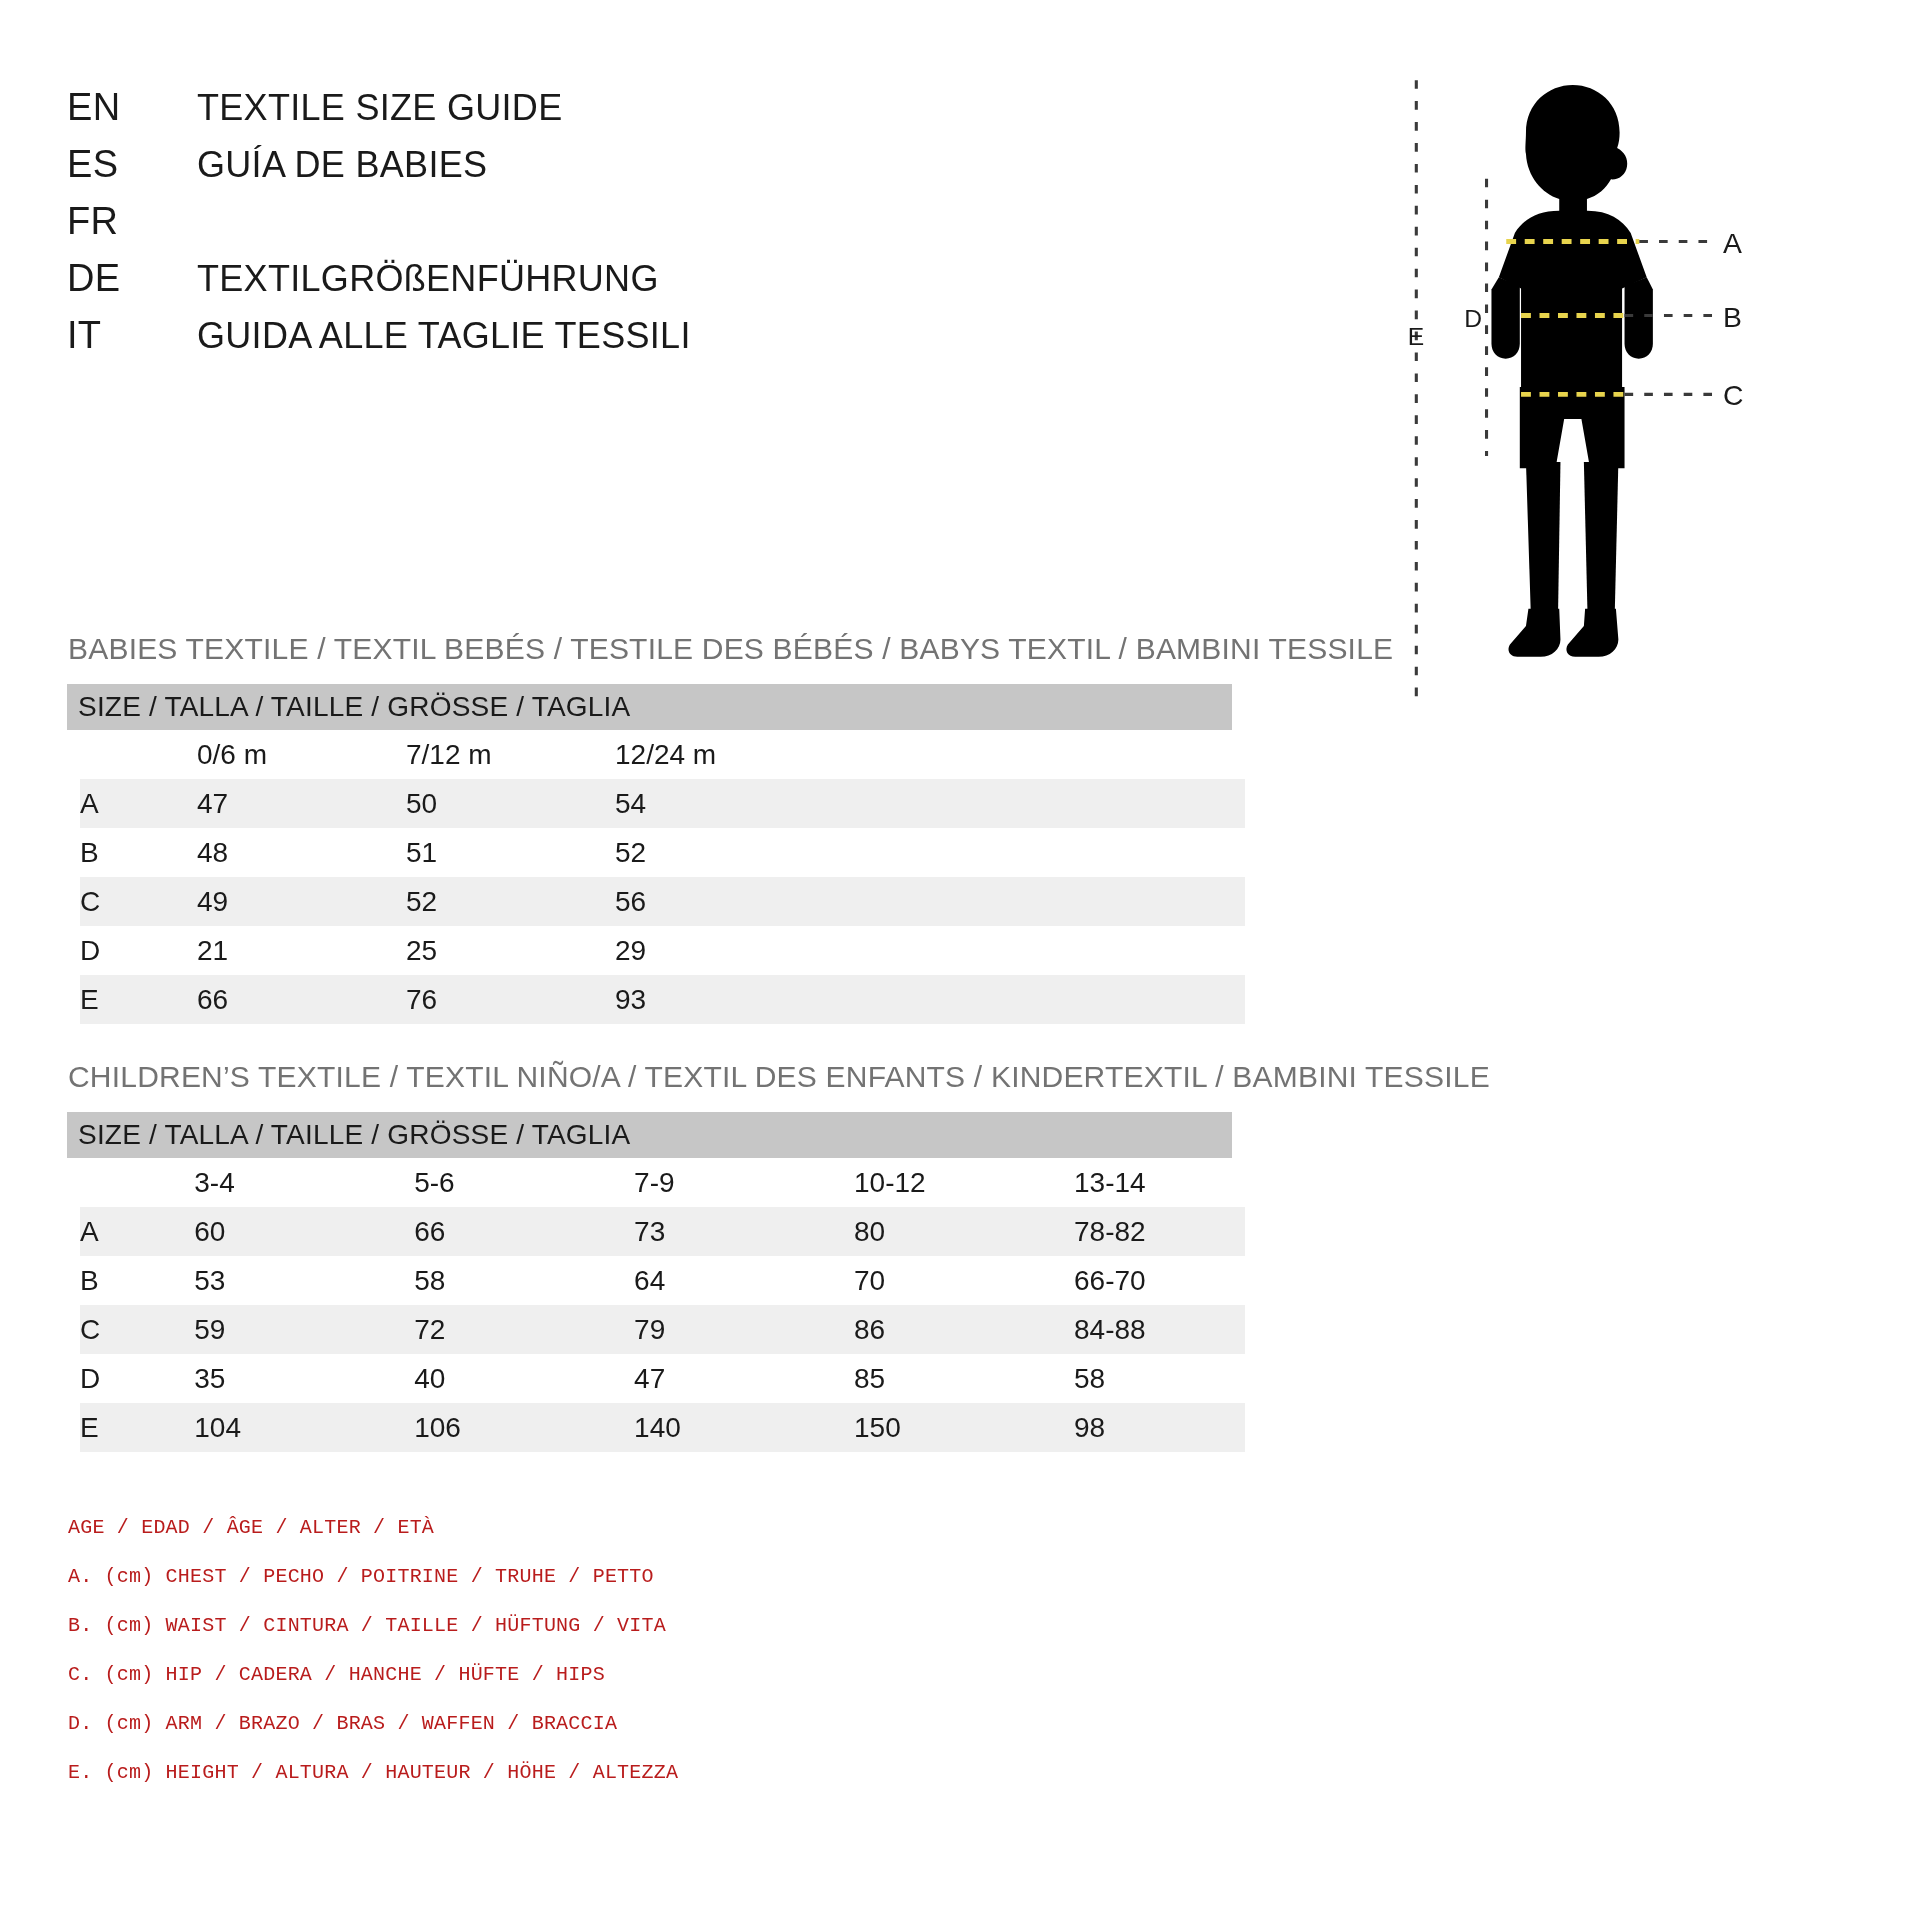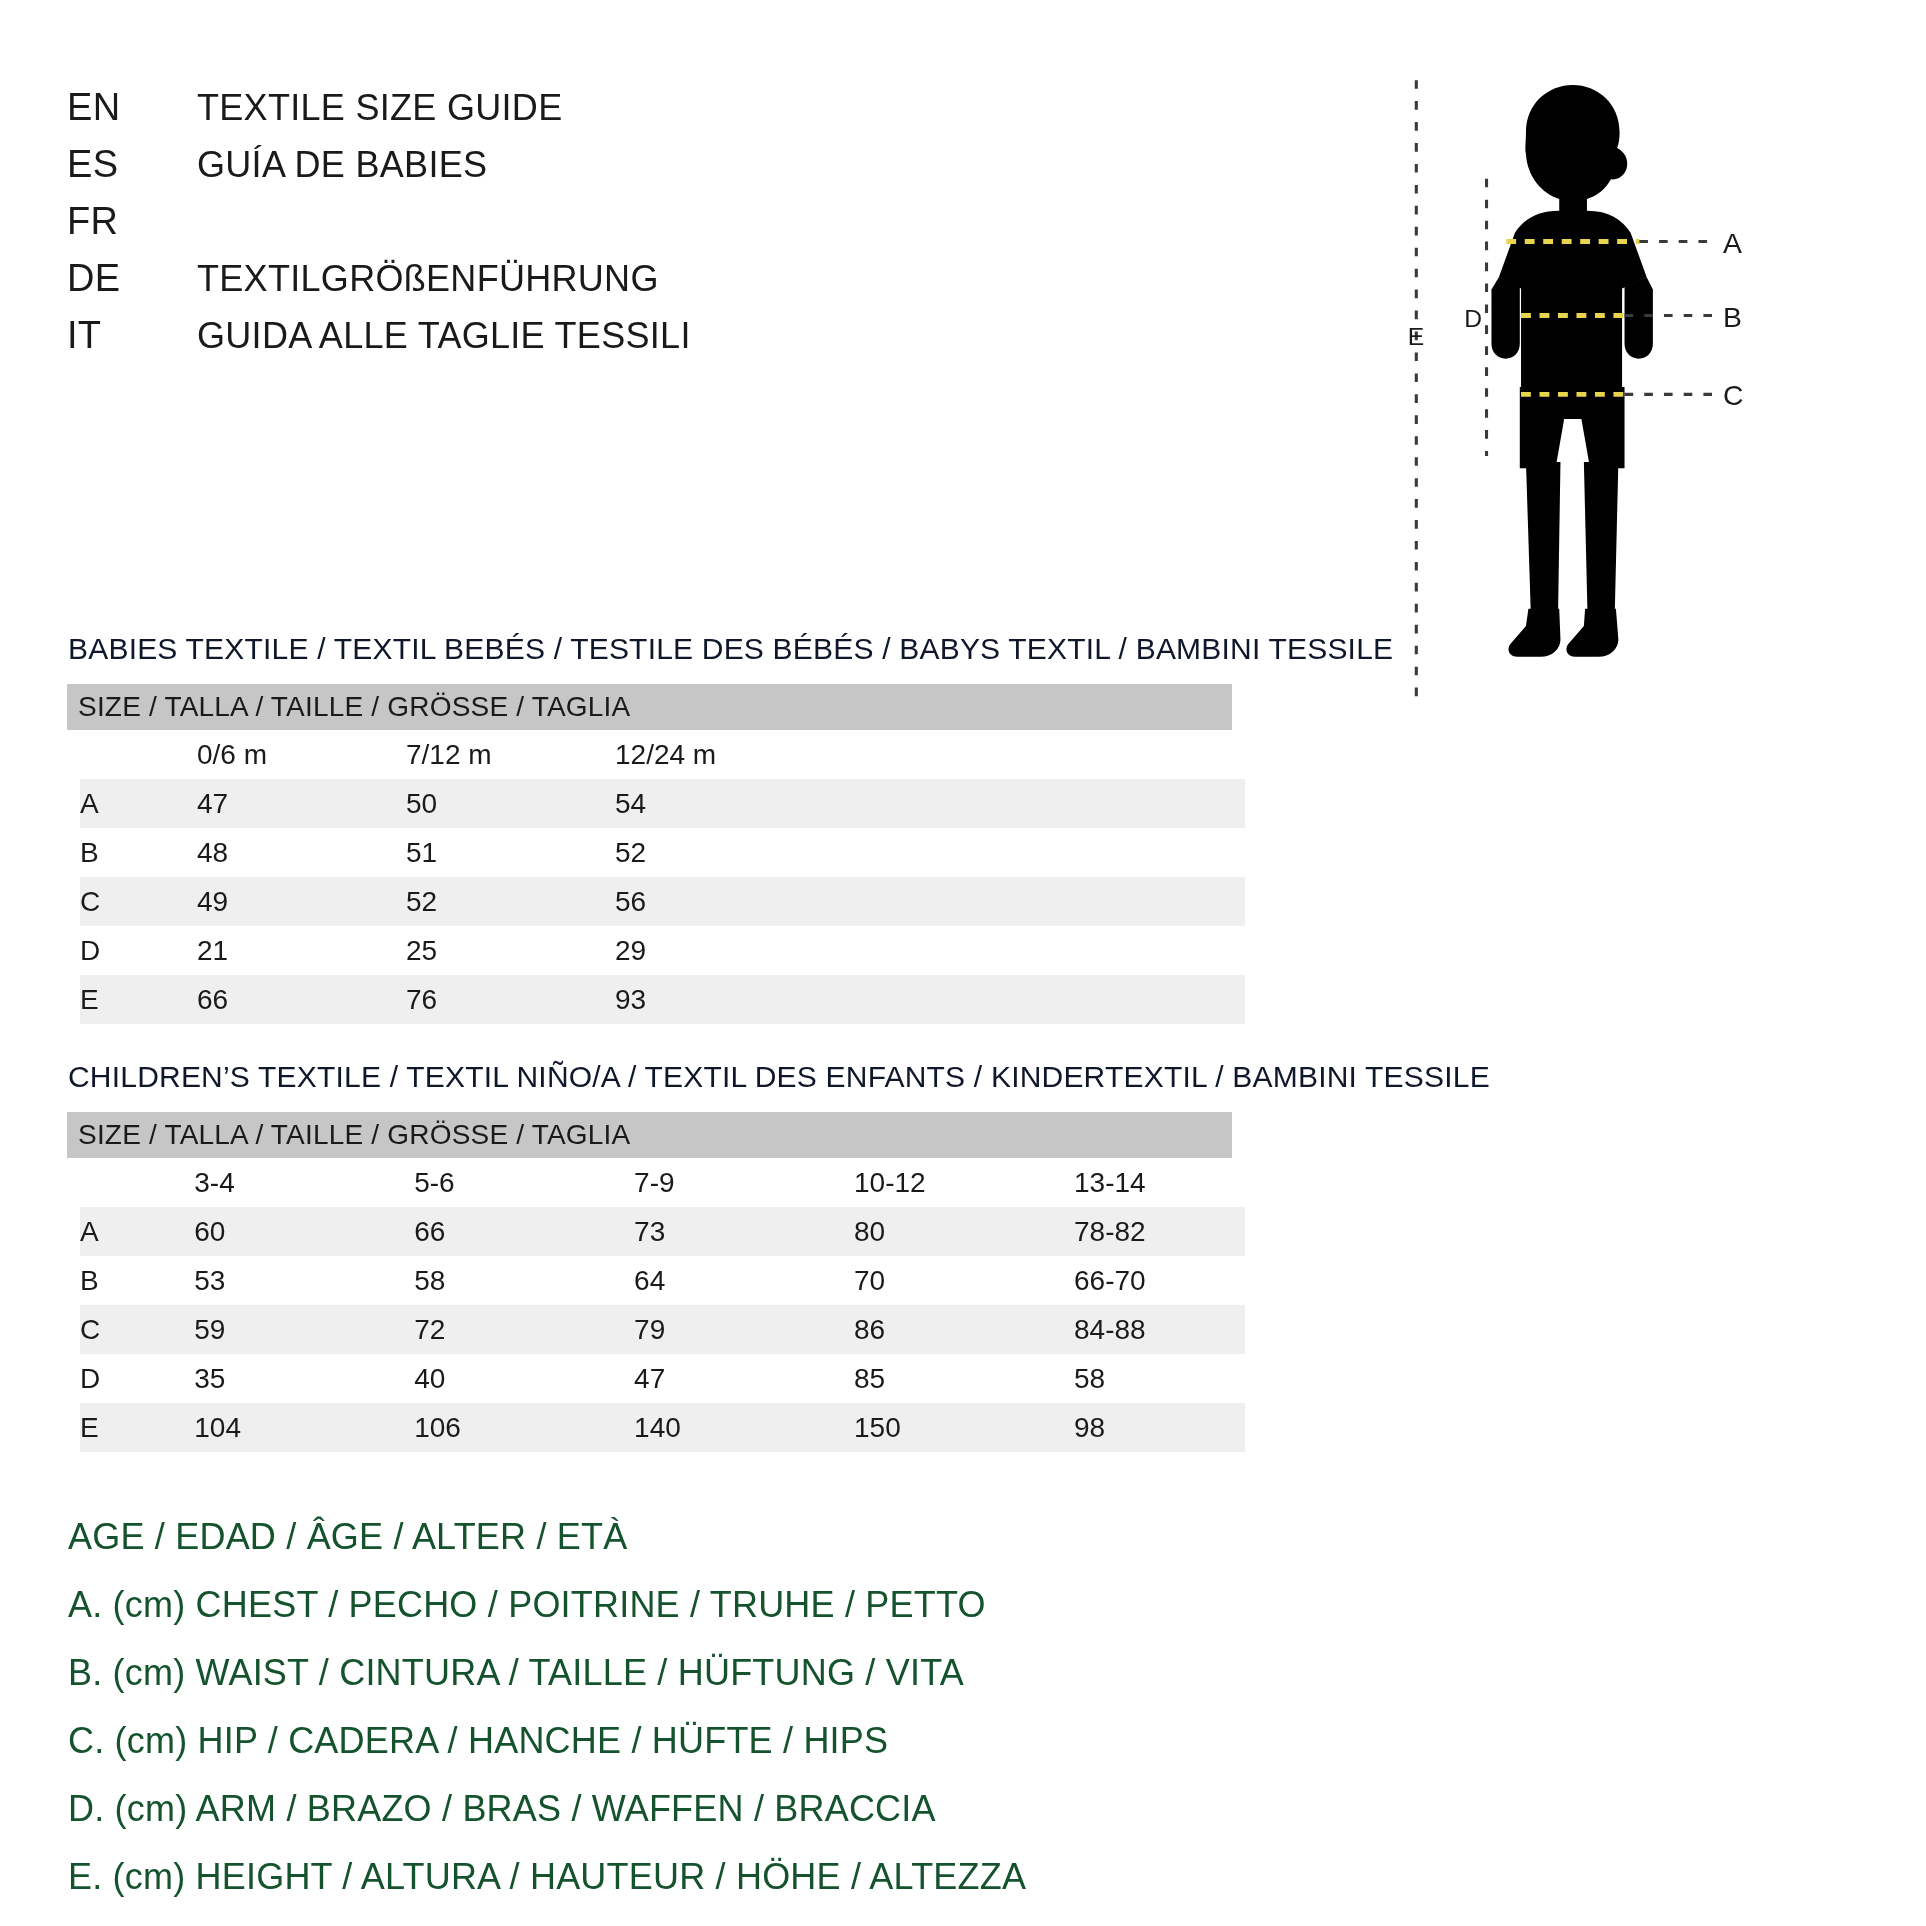--- a/index.html
+++ b/index.html
@@ -59,21 +59,21 @@
     height: 690px;
   }
   .fig-svg { display: block; }
 
   
   .section-heading {
     position: absolute;
     font-size: 30px;
     letter-spacing: 0.2px;
     white-space: nowrap;
-    color: #0f172a;
+    color: #737373;
   }
   #babies-heading { left: 68px; top: 632px; }
   #children-heading { left: 68px; top: 1060px; }
 
   
   .table {
     position: absolute;
     width: 1165px;
   }
   #babies-table { left: 67px; top: 684px; }
@@ -118,25 +118,26 @@
   .children td.cell { width: 209px; padding-left: 49px; box-sizing: border-box; }
 
   
   .legend {
     position: absolute;
     left: 68px;
     top: 1516px;
     width: 1171px;
   }
   .legend-line {
-    font-size: 36px;
+    font-size: 20px;
     letter-spacing: 0.2px;
     margin-bottom: 26px;
     white-space: nowrap;
-    color: #14532d;
+    color: #b91c1c;
+    font-family: Liberation Mono, monospace;
   }
 </style>
 </head>
 <body>
 
 <div class="page">
 
   <div class="title-block">
     <div class="title-row">
       <div class="title-lang">EN</div>

